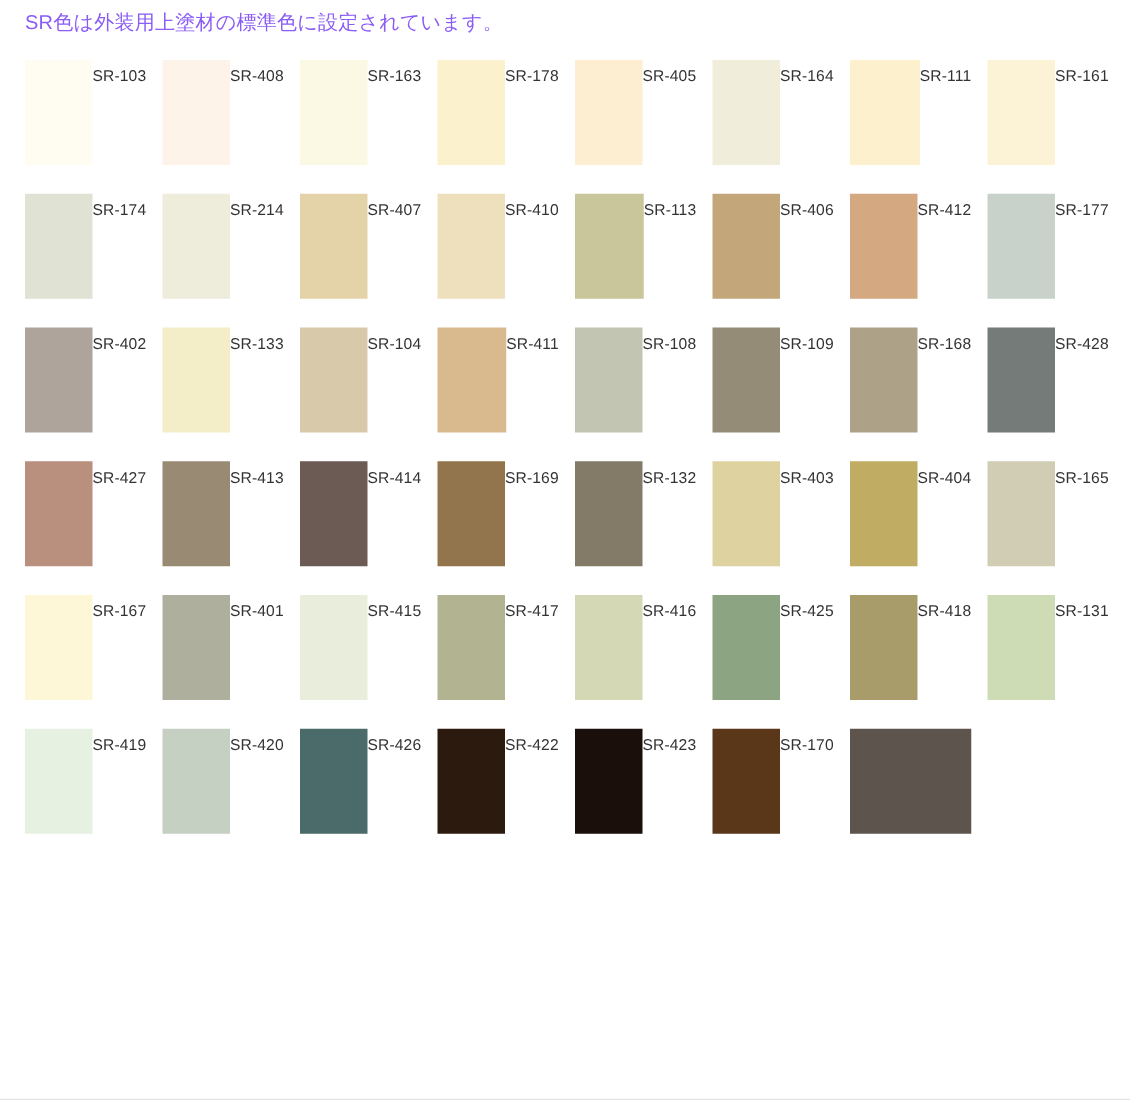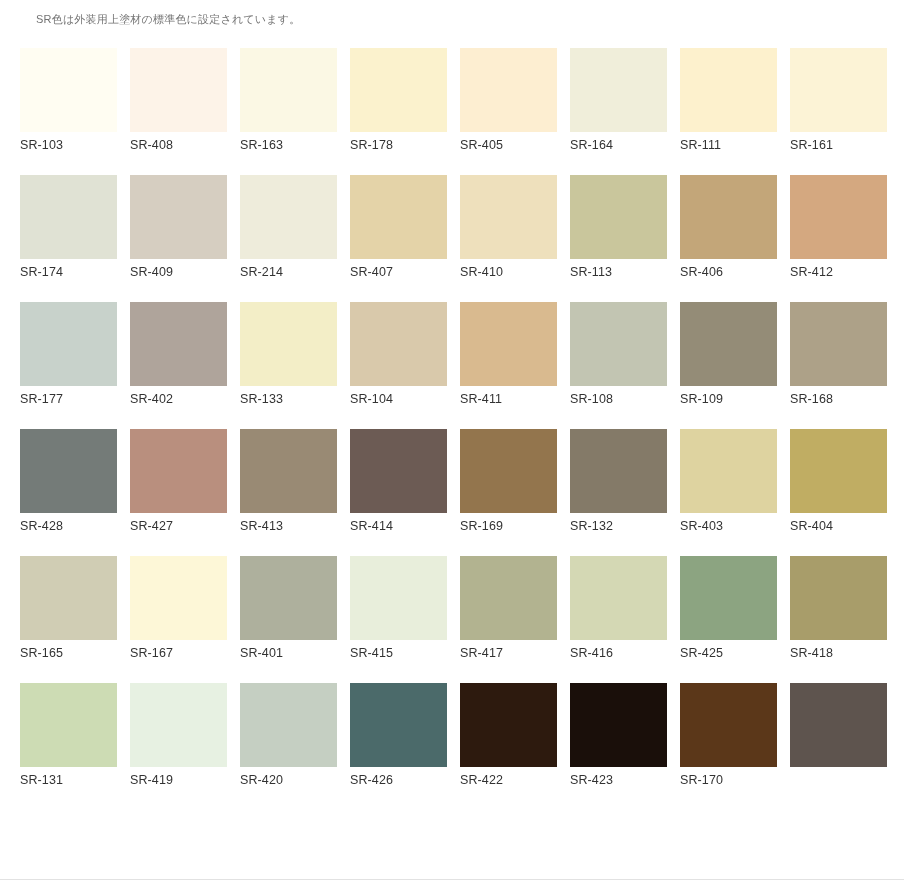--- a/index.html
+++ b/index.html
@@ -18,42 +18,41 @@
   #page {
     width: 904px;
     height: 884px;
     position: relative;
     box-sizing: border-box;
   }
   #heading {
     position: absolute;
     left: 20px;
     top: 8px;
-    font-size: 11px;
+    font-size: 16px;
     line-height: 22px;
-    color: #737373;
+    color: #8b5cf6;
     letter-spacing: 0.2px;
     white-space: nowrap;
-    margin-left: 16px;
   }
   #swatch-grid {
     position: absolute;
     left: 20px;
     top: 48px;
     width: 880px;
     display: flex;
     flex-wrap: wrap;
     align-content: flex-start;
   }
   .swatch-cell {
     width: 97px;
     margin-right: 13px;
     margin-bottom: 23px;
     display: flex;
-    flex-direction: column;
+    flex-direction: row;
   }
   .swatch-cell:nth-child(8n) {
     margin-right: 0;
   }
   .swatch-chip {
     width: 97px;
     height: 84px;
     display: block;
   }
   .swatch-label {
@@ -111,24 +110,20 @@
       </div>
       <div class="swatch-cell">
         <div class="swatch-chip" style="background-color: rgb(252, 243, 214);"></div>
         <div class="swatch-label">SR-161</div>
       </div>
       <div class="swatch-cell">
         <div class="swatch-chip" style="background-color: rgb(224, 226, 212);"></div>
         <div class="swatch-label">SR-174</div>
       </div>
       <div class="swatch-cell">
-        <div class="swatch-chip" style="background-color: rgb(214, 206, 193);"></div>
-        <div class="swatch-label">SR-409</div>
-      </div>
-      <div class="swatch-cell">
         <div class="swatch-chip" style="background-color: rgb(238, 236, 219);"></div>
         <div class="swatch-label">SR-214</div>
       </div>
       <div class="swatch-cell">
         <div class="swatch-chip" style="background-color: rgb(228, 211, 168);"></div>
         <div class="swatch-label">SR-407</div>
       </div>
       <div class="swatch-cell">
         <div class="swatch-chip" style="background-color: rgb(238, 224, 188);"></div>
         <div class="swatch-label">SR-410</div>

